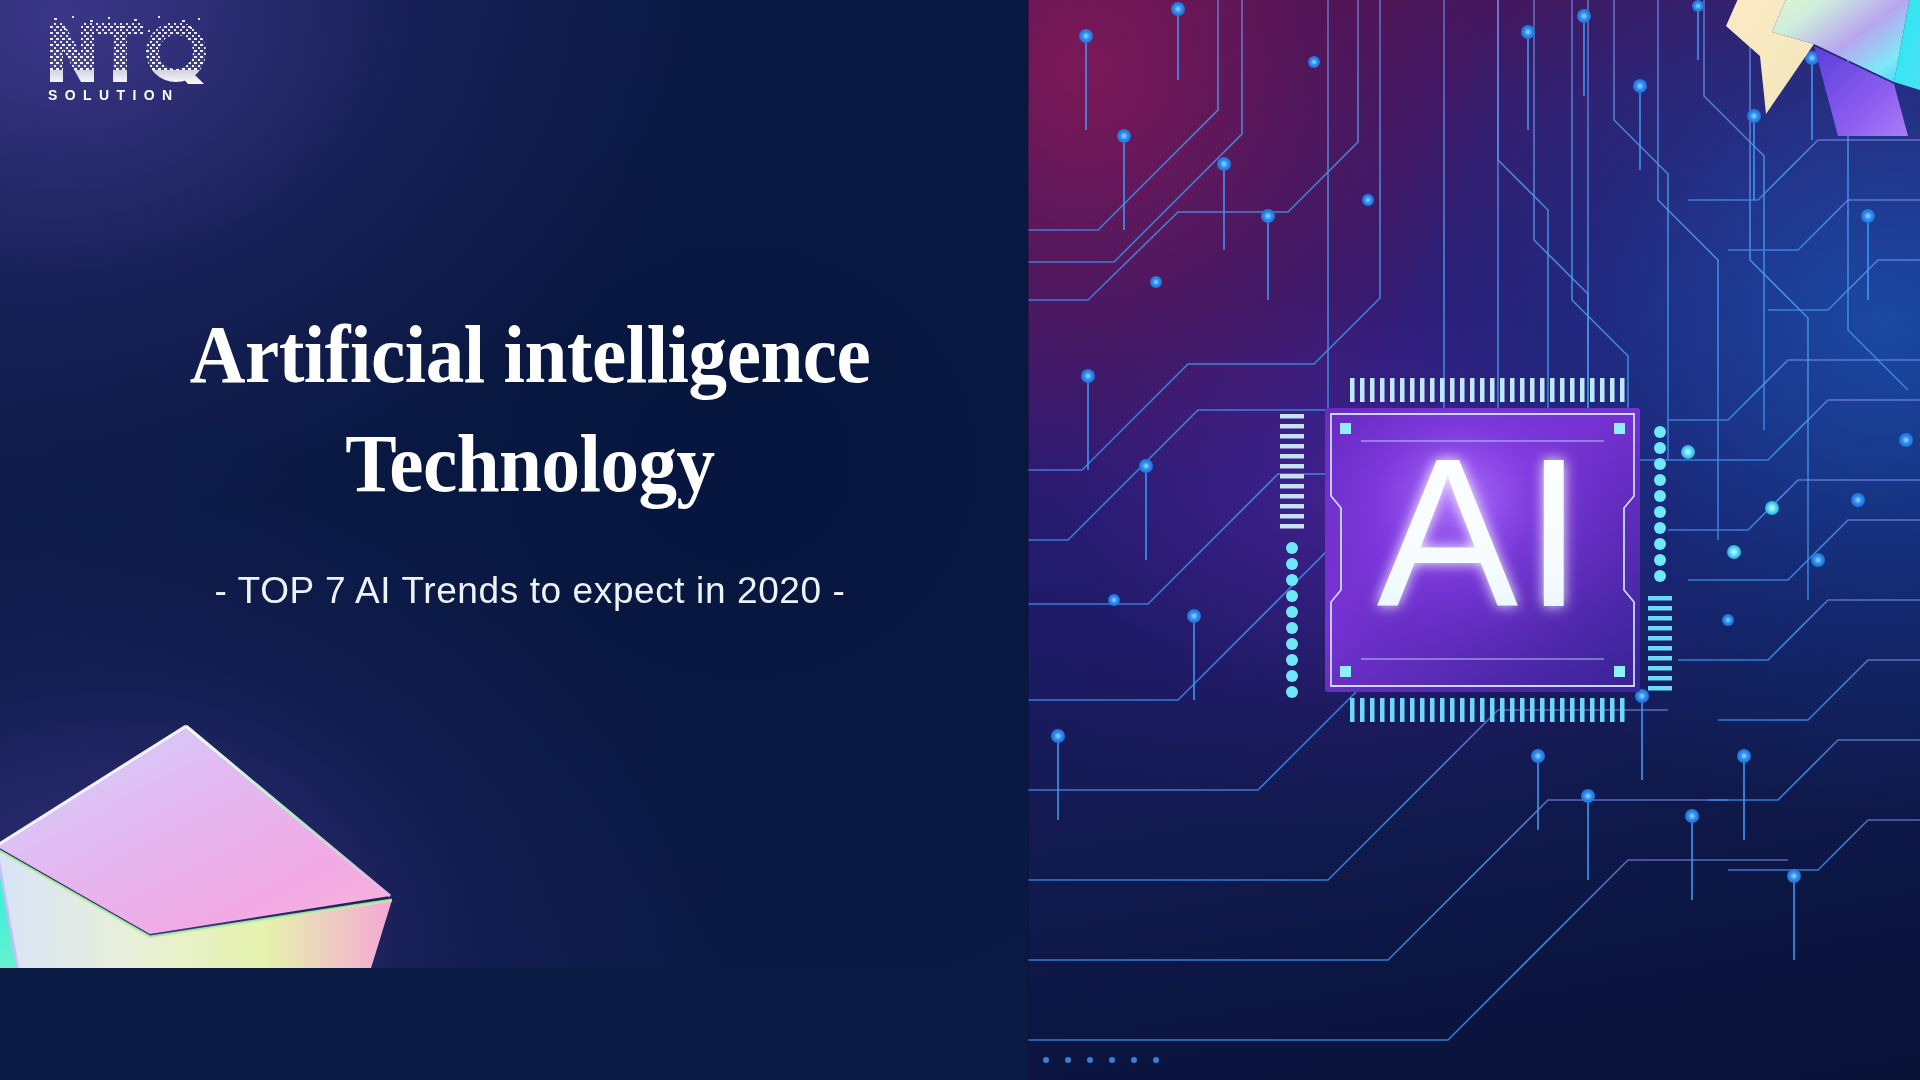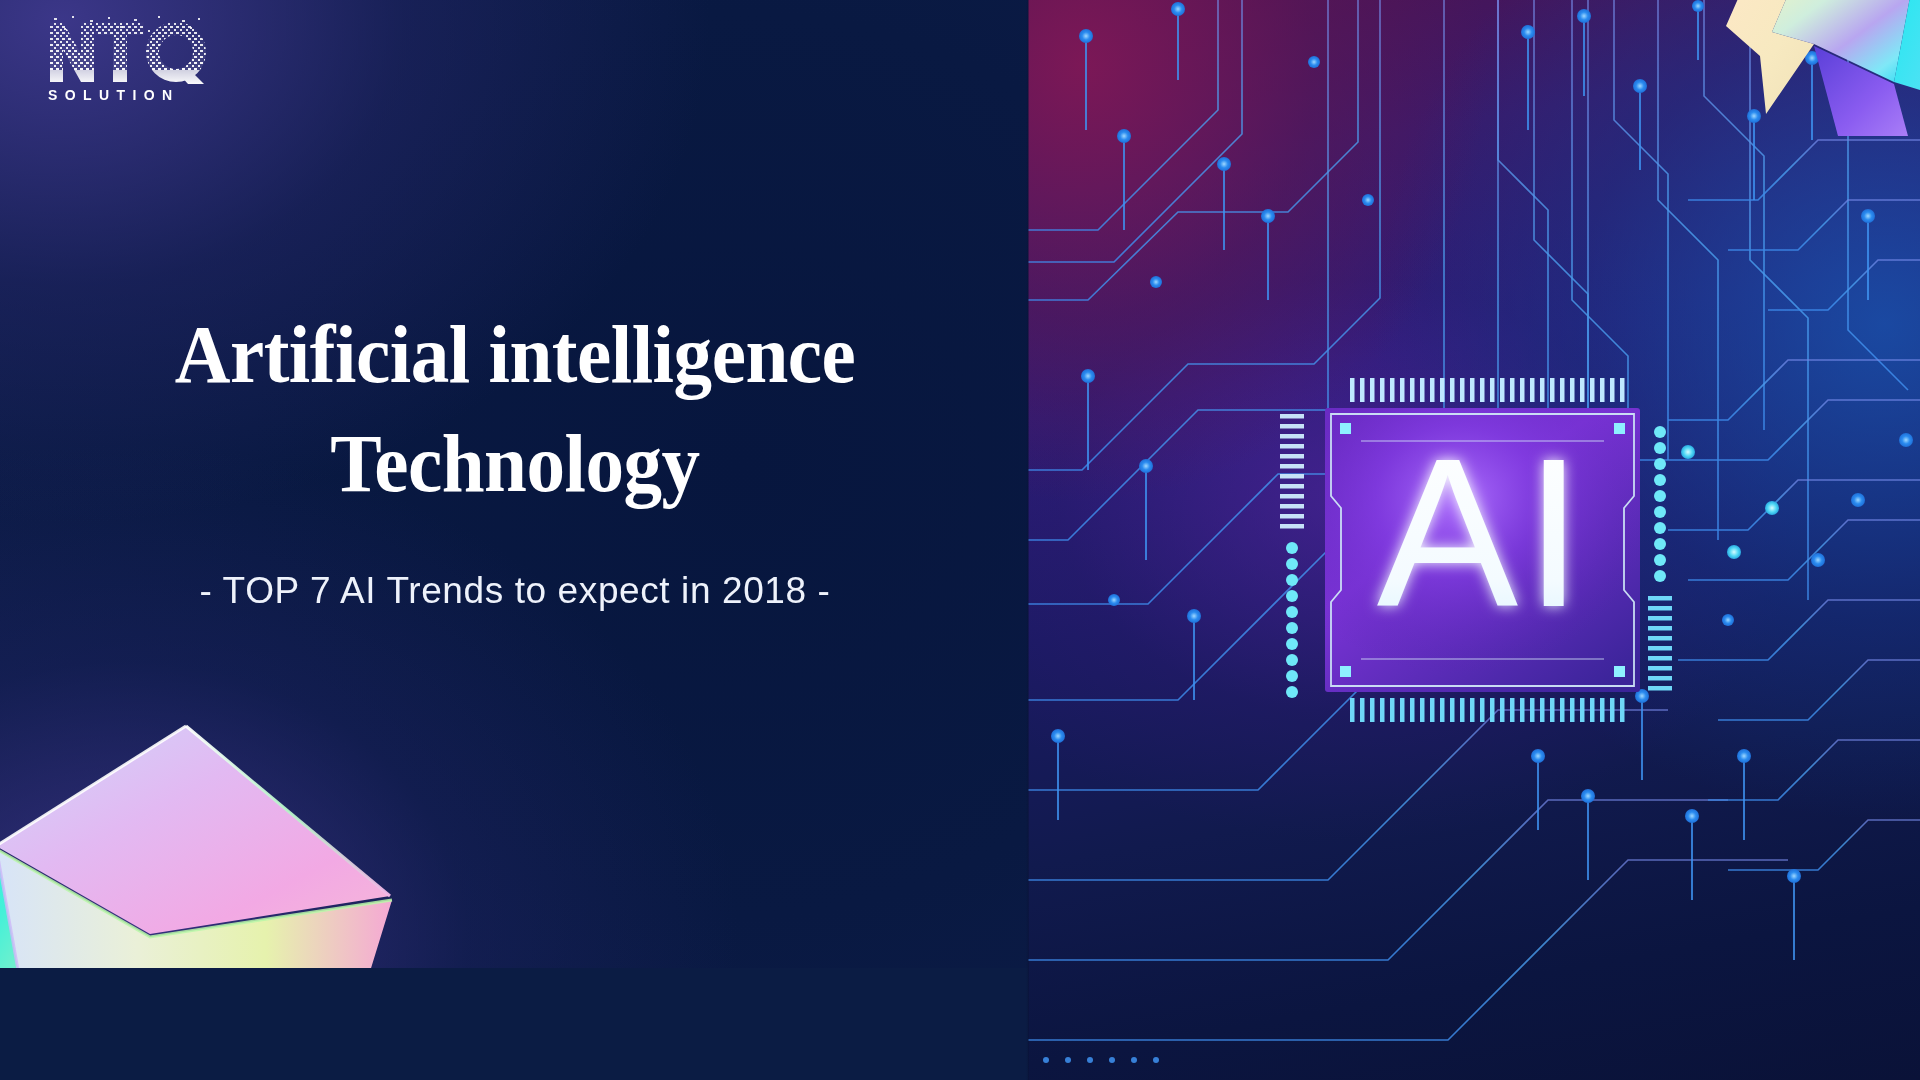--- a/index.html
+++ b/index.html
@@ -20,21 +20,21 @@
       linear-gradient(125deg, #2b2a72 0%, #1b2563 22%, #0c1c49 52%, #0a1a42 78%, #132457 100%);
     overflow:hidden;
   }
 
   
   .logo { position:absolute; left:38px; top:14px; width:176px; height:92px; }
   .logo svg { display:block; }
 
   
   .headline-block {
-    position:absolute; left:1px; top:300px; width:1028px;
+    position:absolute; left:16px; top:300px; width:1028px;
     text-align:center; padding:0 40px;
   }
   .title-line {
     font-family:"Liberation Serif", serif;
     font-weight:bold;
     font-size:82px;
     line-height:1.33;
     color:#ffffff;
     letter-spacing:-0.5px;
     white-space:nowrap;
@@ -128,21 +128,21 @@
             <rect x="152" y="13" width="2" height="2"></rect>
         </g>
 
         <text x="10" y="86" font-family="Liberation Sans, sans-serif" font-size="14" font-weight="bold" letter-spacing="7.4" fill="#ffffff">SOLUTION</text>
       </svg>
     </div>
 
     <div class="headline-block">
       <div class="title-line">Artificial intelligence</div>
       <div class="title-line">Technology</div>
-      <div class="subtitle">-  TOP 7 AI Trends to expect in 2018 -</div>
+      <div class="subtitle">-  TOP 7 AI Trends to expect in 2020 -</div>
     </div>
 
     <div class="poly-bl">
       <svg width="470" height="310" viewBox="0 0 470 310" aria-hidden="true">
         <defs>
           <linearGradient id="f1" x1="0" y1="0" x2="1" y2="1">
             <stop offset="0%" stop-color="#cfd6fb"></stop>
               <stop offset="40%" stop-color="#e2b9f2"></stop>
             <stop offset="75%" stop-color="#f2a9e4"></stop>
               <stop offset="100%" stop-color="#f6b7d8"></stop>

